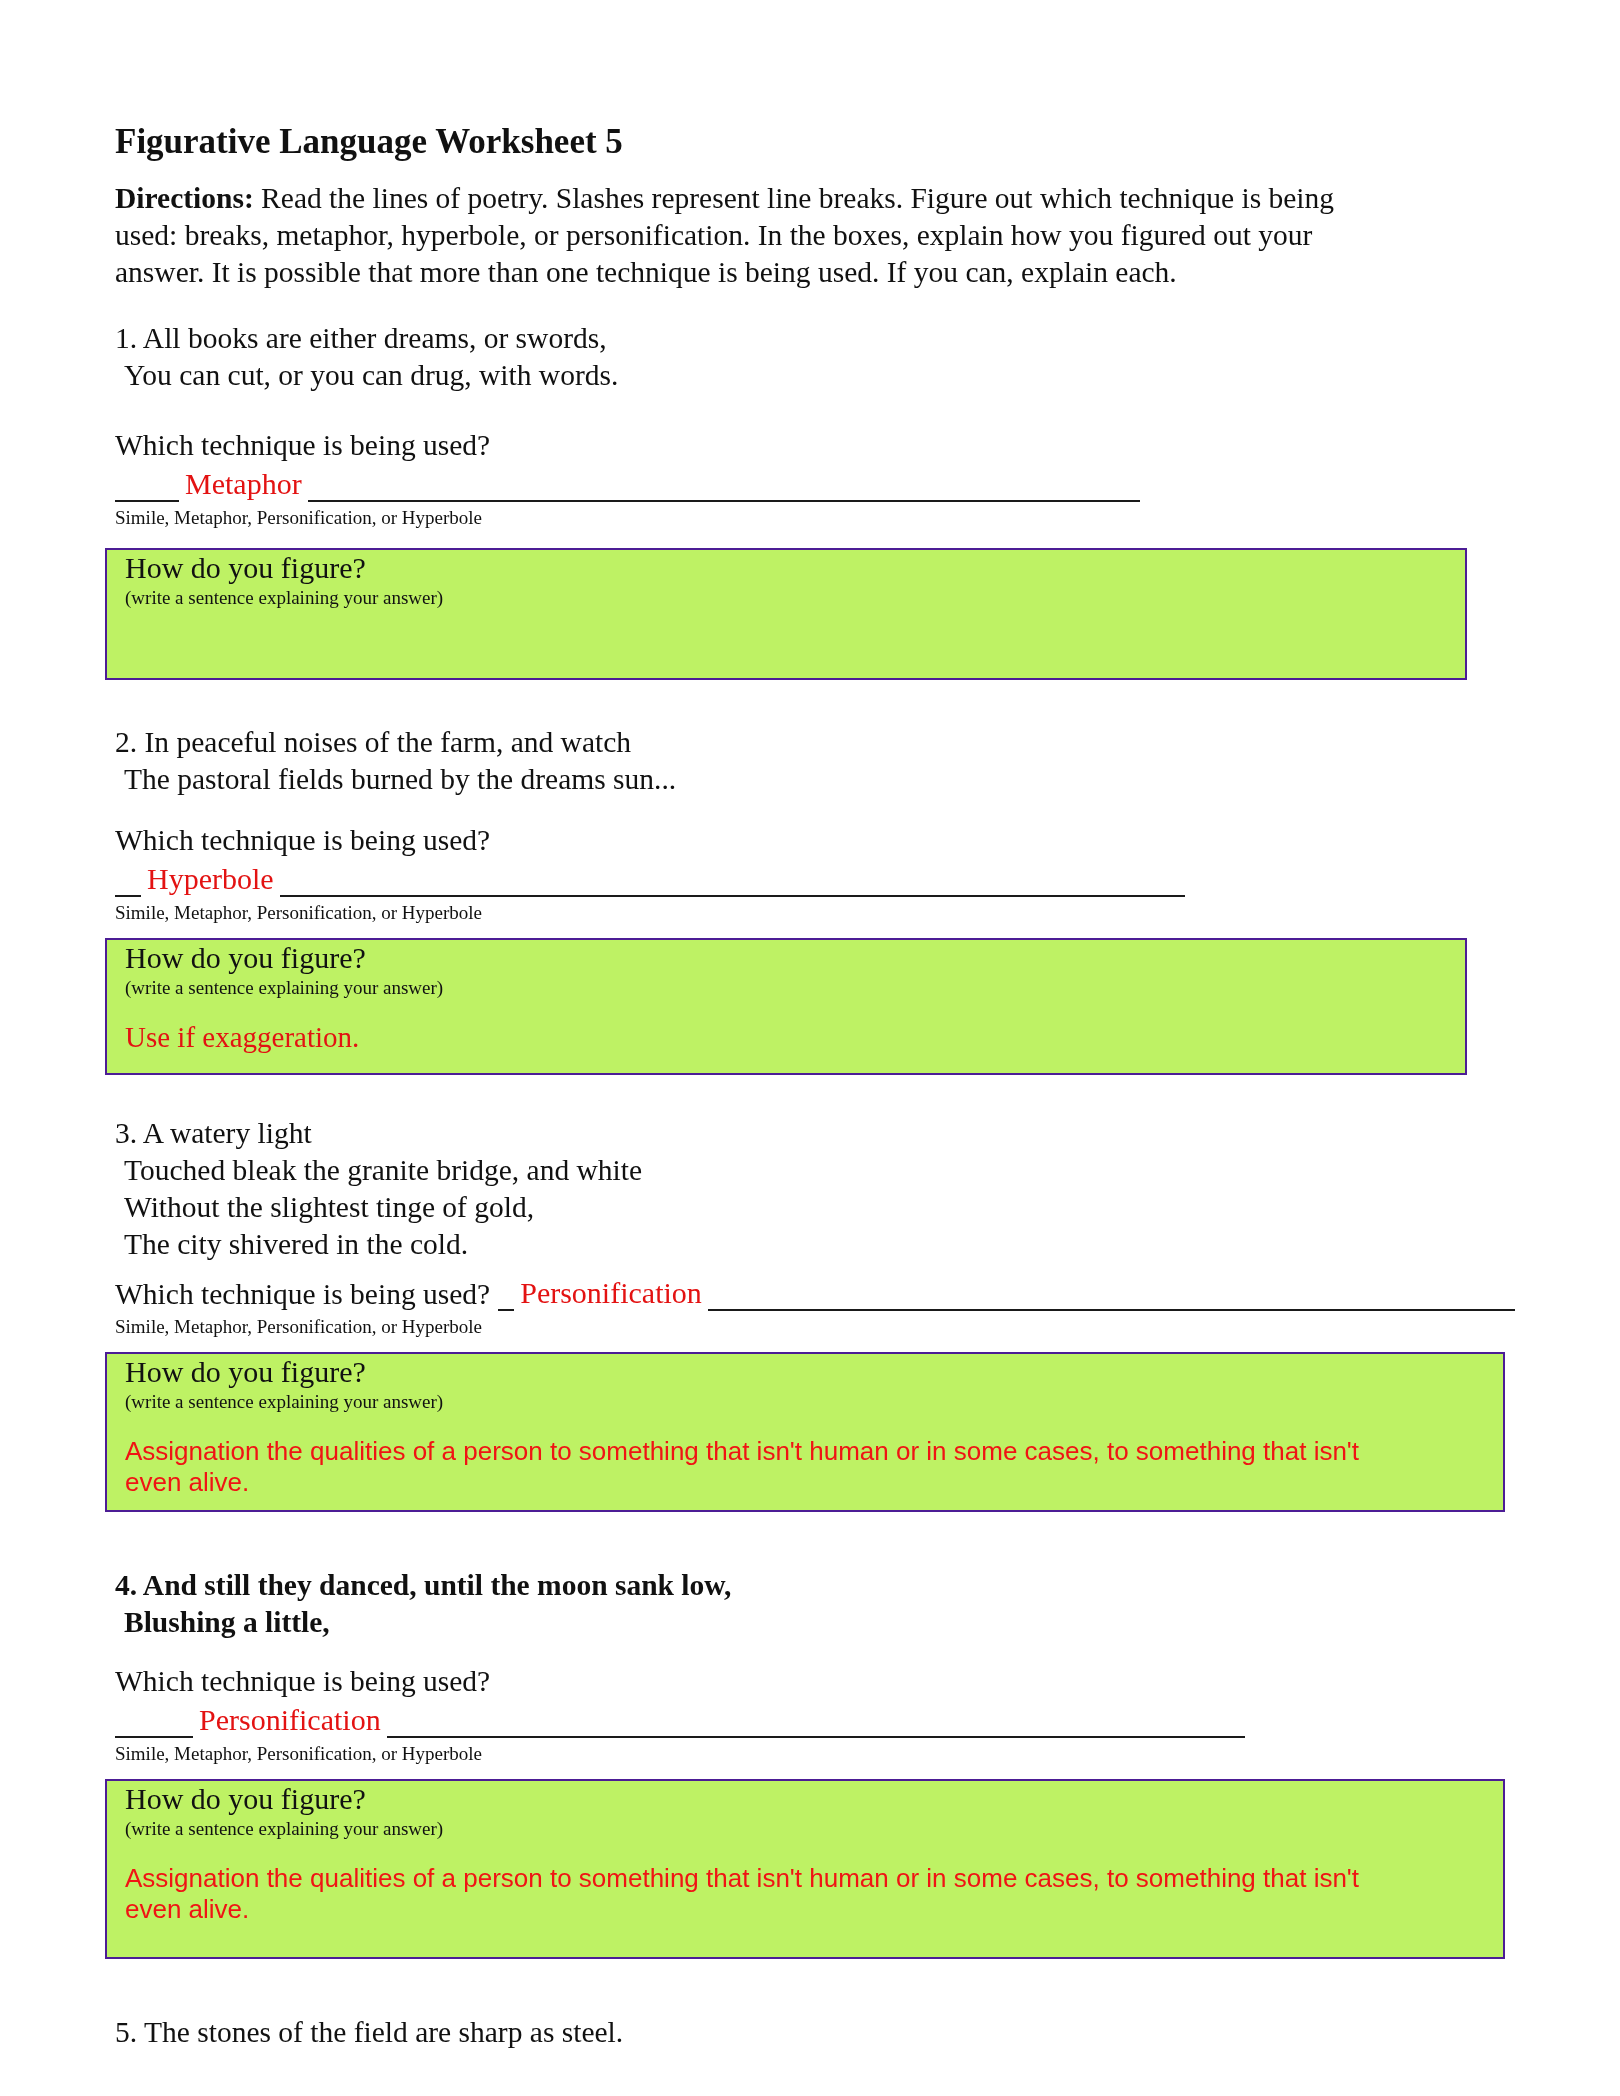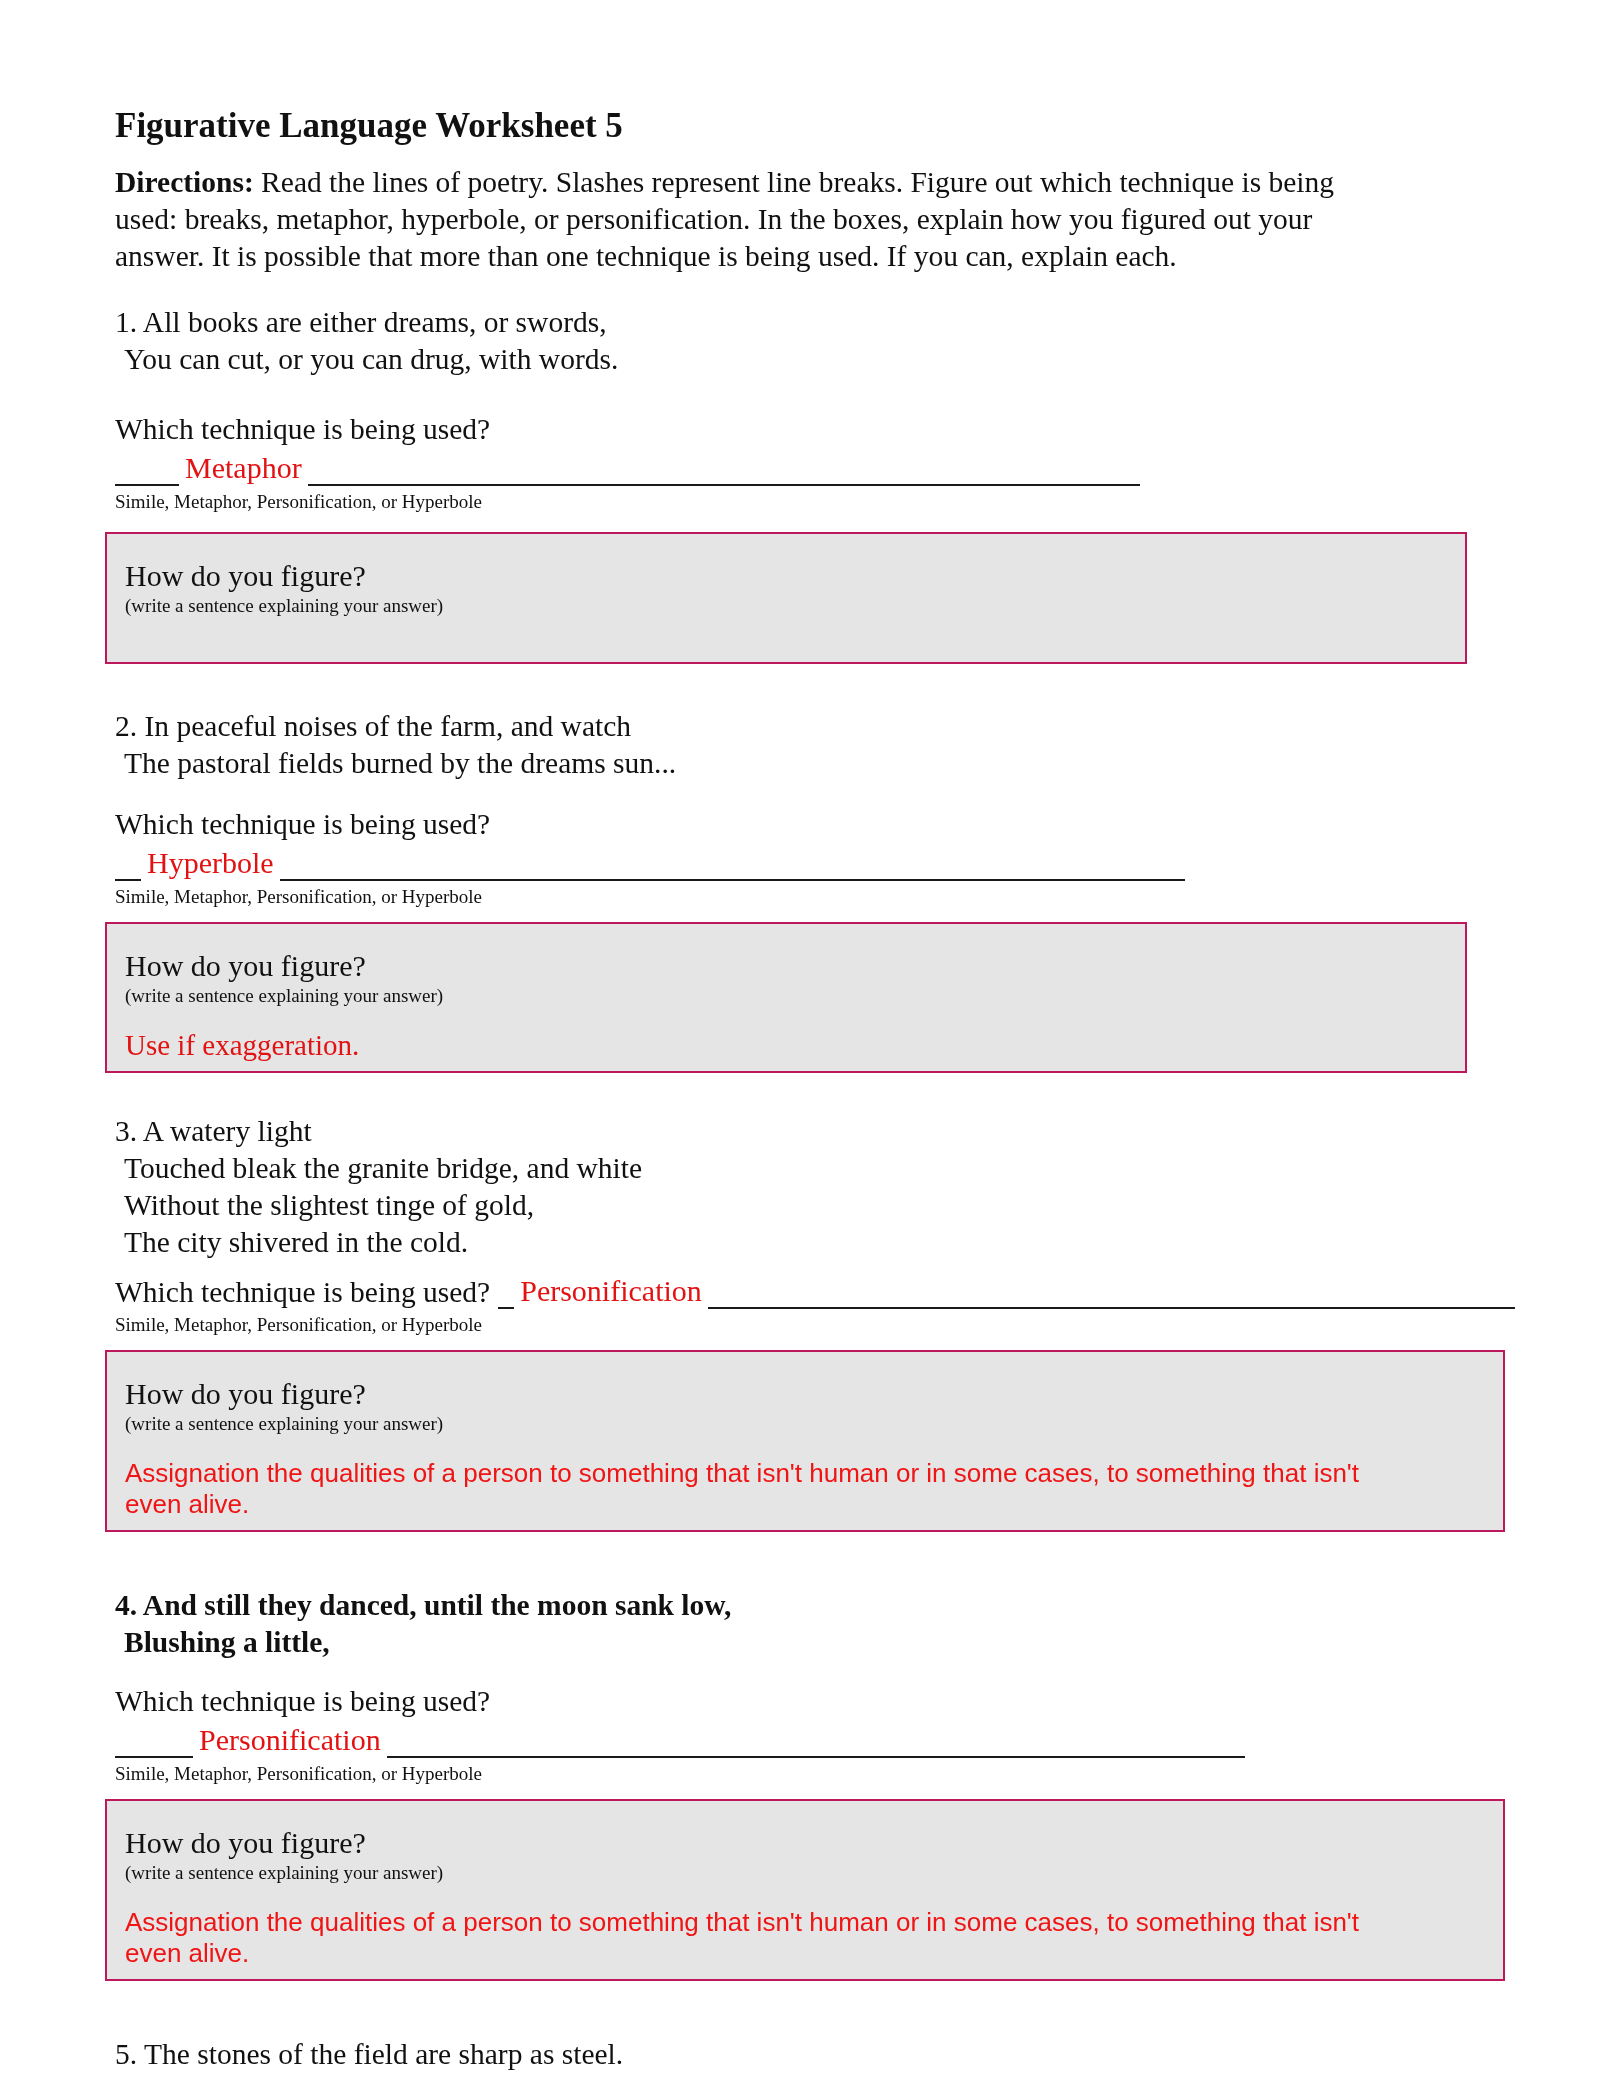--- a/index.html
+++ b/index.html
@@ -18,20 +18,21 @@
   }
   .page{
     width:1620px;height:2096px;
     padding:104px 0 0 115px;
     position:relative;
   }
   h1.title{
     font-size:35px;
     font-weight:bold;
     line-height:1.25;
+    margin-top:16px;
   }
   .directions{
     margin-top:16px;
     font-size:29.5px;
     line-height:37px;
     width:1380px;
   }
   .dir-line{display:block;white-space:nowrap;}
   .dir-label{font-weight:bold;}
 
@@ -66,25 +67,25 @@
   }
   .inline-answer .technique-q{line-height:34px;}
 
   .options{
     font-size:19px;
     line-height:24px;
     margin-top:4px;
   }
 
   .figure-box{
-    border:2px solid #be185d;
+    border:2px solid #4c1d95;
     margin-left:-10px;
     width:1362px;
-    padding:24px 18px 10px 18px;
-    background:#e5e5e5;
+    padding:0 18px 10px 18px;
+    background:#bef264;
   }
   .figure-box.wide{width:1400px;}
   .fb-heading{font-size:30px;line-height:36px;}
   .fb-sub{font-size:19px;line-height:24px;}
   .fb-answer{
     margin-top:22px;
     color:var(--box-answer-red);
     font-size:26px;
     line-height:31px;
     max-width:1290px;

